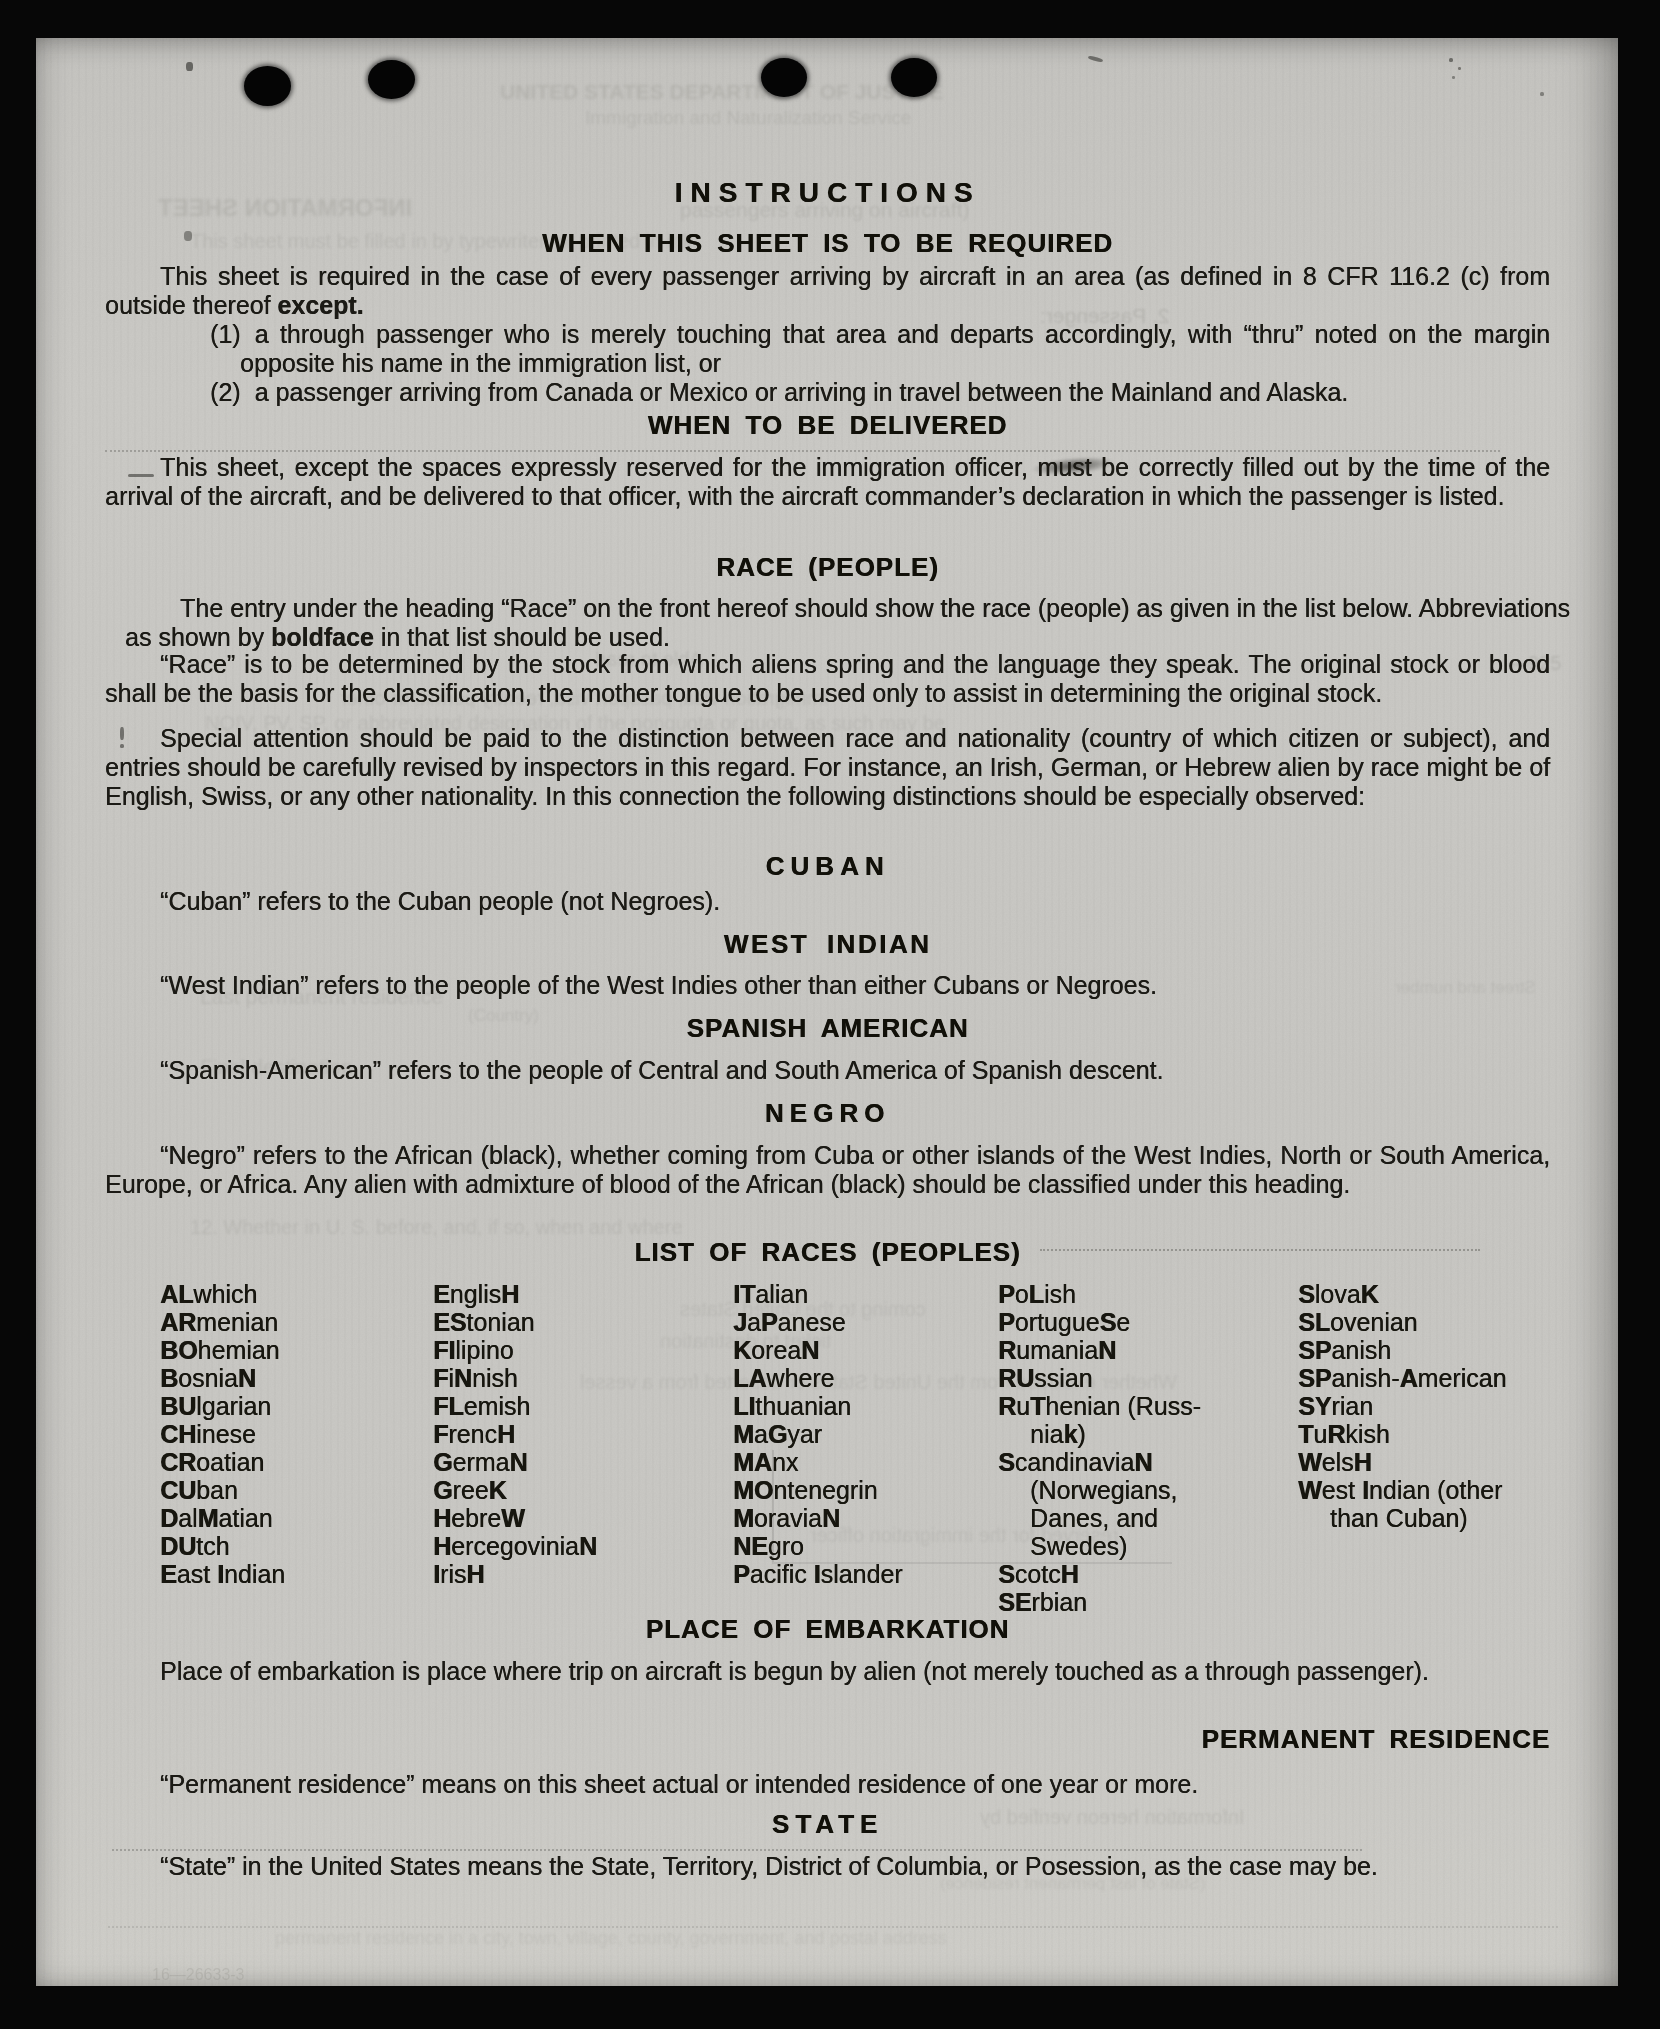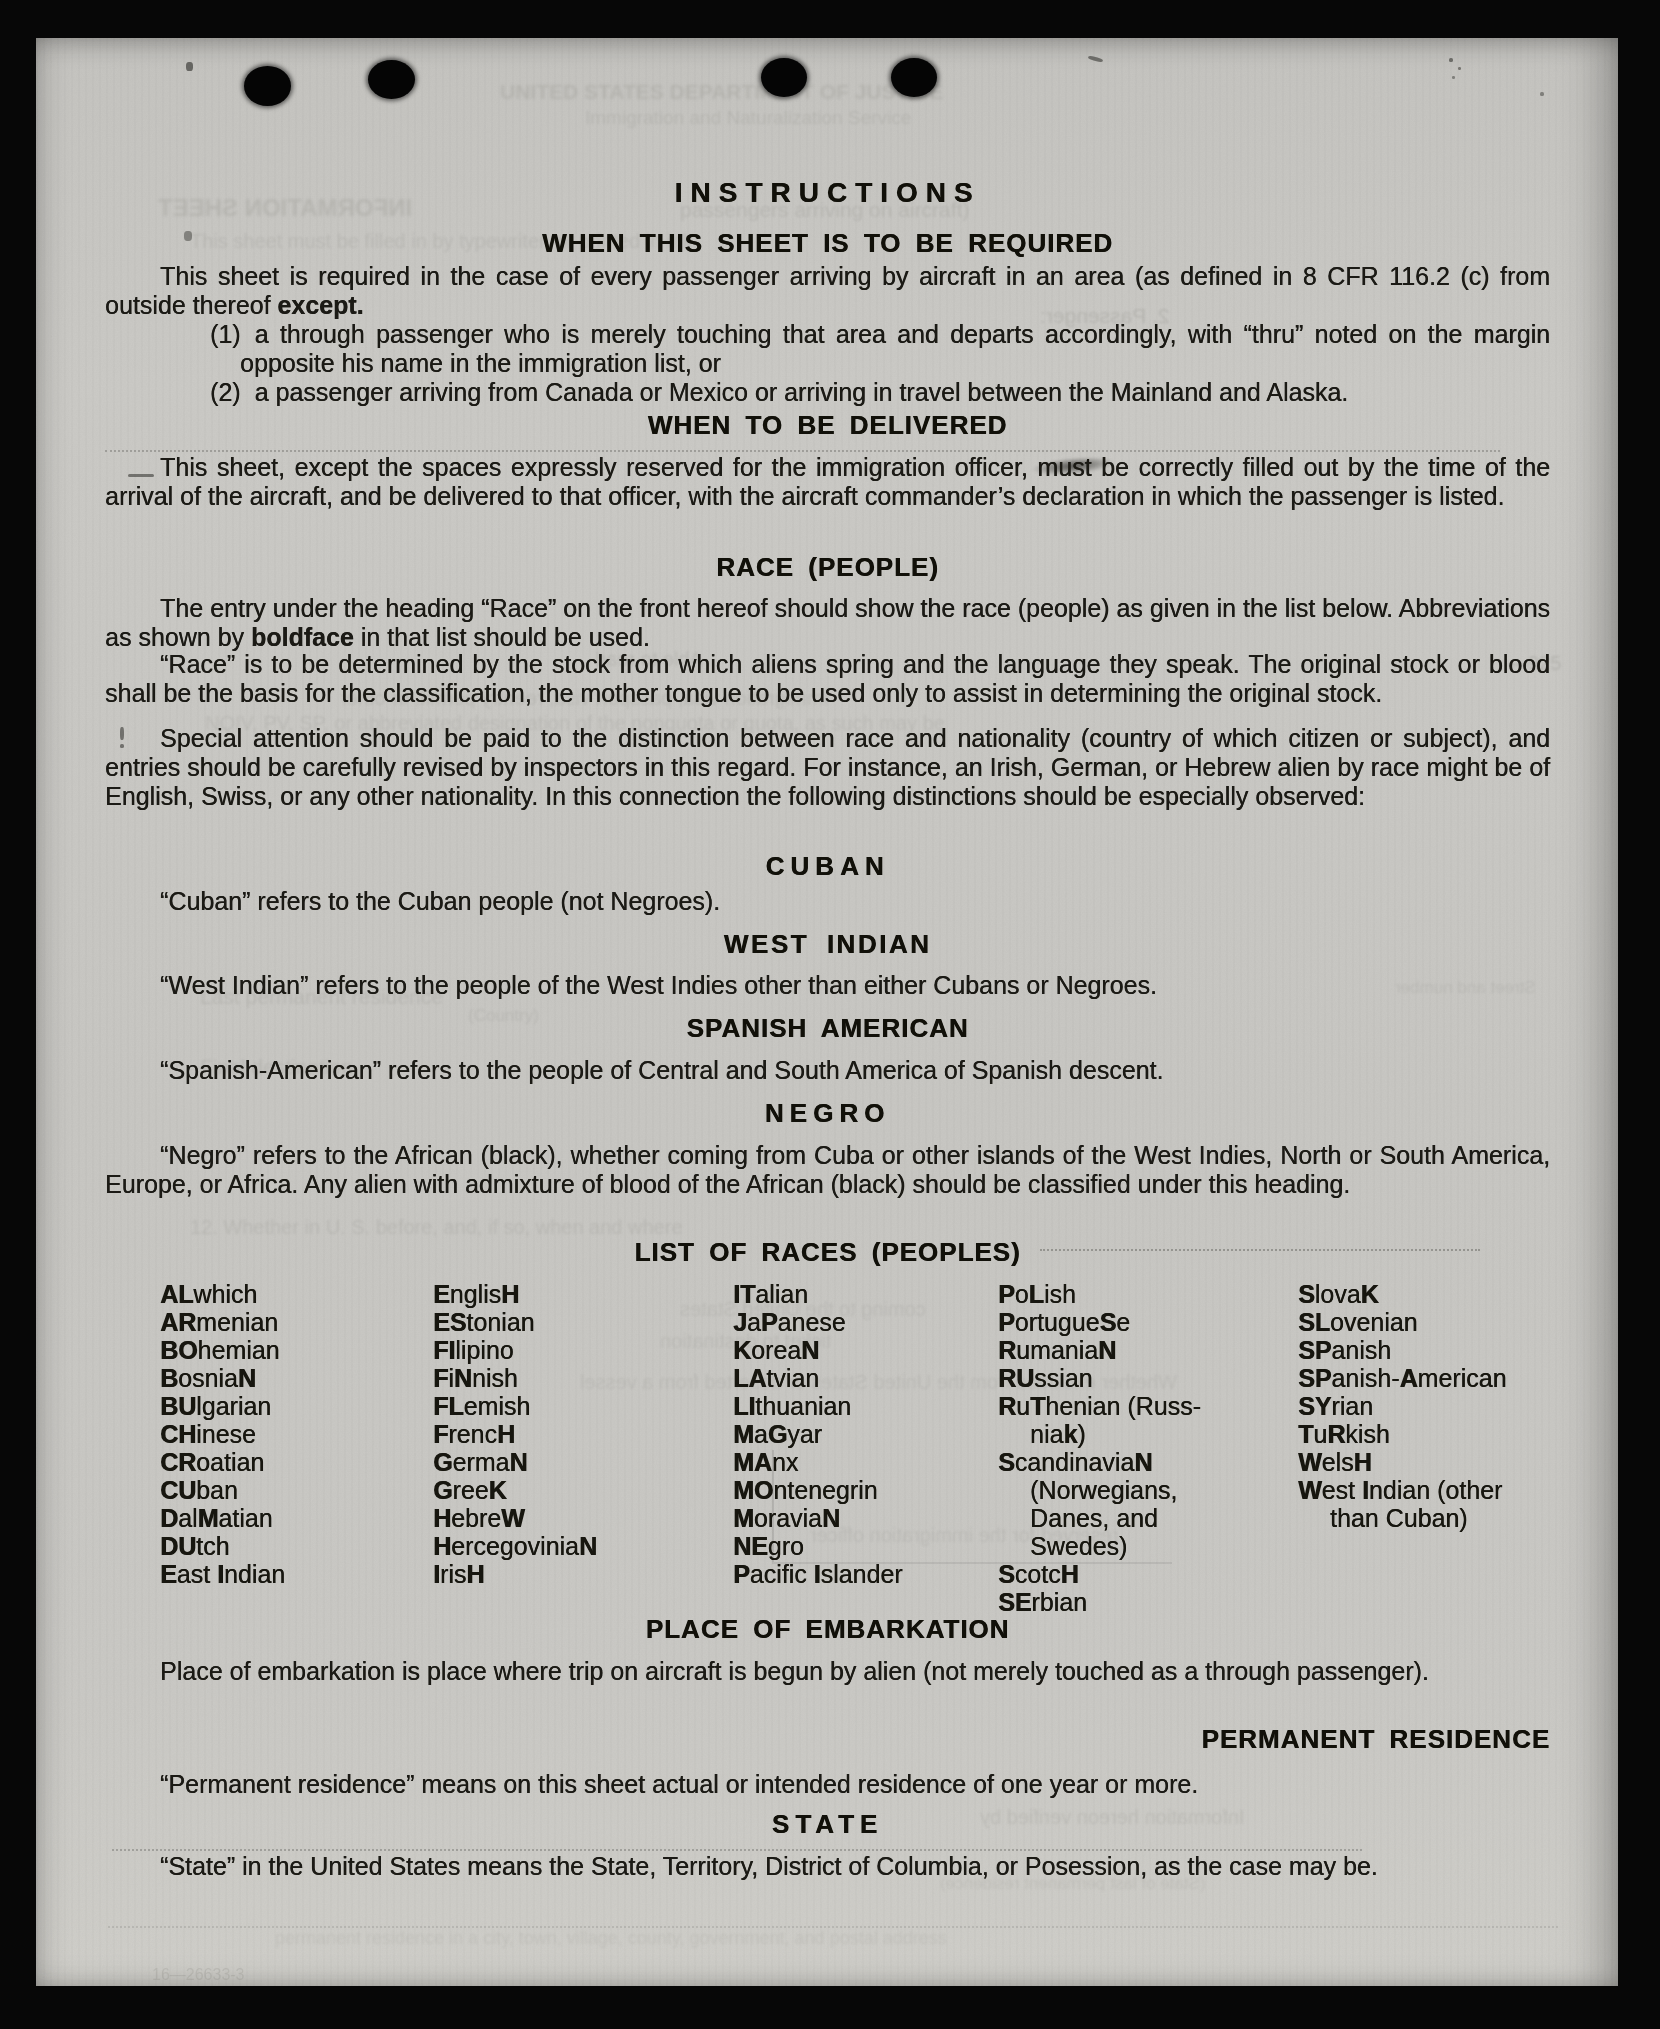--- a/index.html
+++ b/index.html
@@ -106,21 +106,21 @@
     <div class="col body-text" style="top:262px;">
       <div class="ind"><span>This sheet is required in the case of every passenger arriving by aircraft in an area (as defined in 8 CFR 116.2 (c) from outside thereof </span><b>except.</b></div>
       <div class="item"><span class="num">(1)</span><span>a through passenger who is merely touching that area and departs accordingly, with “thru” noted on the margin opposite his name in the immigration list, or</span></div>
       <div class="item"><span class="num">(2)</span><span>a passenger arriving from Canada or Mexico or arriving in travel between the Mainland and Alaska.</span></div>
     </div>
 
     <div class="h2" style="top:410px;">WHEN TO BE DELIVERED</div>
     <div class="col body-text ind" style="top:453px;">This sheet, except the spaces expressly reserved for the immigration officer, must be correctly filled out by the time of the arrival of the aircraft, and be delivered to that officer, with the aircraft commander’s declaration in which the passenger is listed.</div>
 
     <div class="h2" style="top:552px;">RACE (PEOPLE)</div>
-    <div class="col body-text ind" style="top:594px;">
+    <div class="col body-text ind" style="top:594px;margin-left:20px;">
       <span>The entry under the heading “Race” on the front hereof should show the race (people) as given in the list below.  Abbreviations as shown by </span><b>boldface</b><span> in that list should be used.</span>
     </div>
     <div class="col body-text ind" style="top:650px;">“Race” is to be determined by the stock from which aliens spring and the language they speak.  The original stock or blood shall be the basis for the classification, the mother tongue to be used only to assist in determining the original stock.</div>
     <div class="col body-text ind" style="top:724px;">Special attention should be paid to the distinction between race and nationality (country of which citizen or subject), and entries should be carefully revised by inspectors in this regard. For instance, an Irish, German, or Hebrew alien by race might be of English, Swiss, or any other nationality.  In this connection the following distinctions should be especially observed:</div>
 
     <div class="h2 ls6" style="top:851px;">CUBAN</div>
     <div class="col body-text ind" style="top:887px;">“Cuban” refers to the Cuban people (not Negroes).</div>
 
     <div class="h2 ls2" style="top:929px;">WEST INDIAN</div>
     <div class="col body-text ind" style="top:971px;">“West Indian” refers to the people of the West Indies other than either Cubans or Negroes.</div>
@@ -156,21 +156,21 @@
           <div class="race-entry"><b>G</b><span>erma</span><b>N</b></div>
           <div class="race-entry"><b>G</b><span>ree</span><b>K</b></div>
           <div class="race-entry"><b>H</b><span>ebre</span><b>W</b></div>
           <div class="race-entry"><b>H</b><span>ercegovinia</span><b>N</b></div>
           <div class="race-entry"><b>I</b><span>ris</span><b>H</b></div>
         </div>
         <div class="race-col" style="left: 628px;">
           <div class="race-entry"><b>IT</b><span>alian</span></div>
           <div class="race-entry"><b>J</b><span>a</span><b>P</b><span>anese</span></div>
           <div class="race-entry"><b>K</b><span>orea</span><b>N</b></div>
-          <div class="race-entry"><b>LA</b><span>tvian</span></div>
+          <div class="race-entry"><b>LA</b><span>where</span></div>
           <div class="race-entry"><b>LI</b><span>thuanian</span></div>
           <div class="race-entry"><b>M</b><span>a</span><b>G</b><span>yar</span></div>
           <div class="race-entry"><b>MA</b><span>nx</span></div>
           <div class="race-entry"><b>MO</b><span>ntenegrin</span></div>
           <div class="race-entry"><b>M</b><span>oravia</span><b>N</b></div>
           <div class="race-entry"><b>NE</b><span>gro</span></div>
           <div class="race-entry"><b>P</b><span>acific </span><b>I</b><span>slander</span></div>
         </div>
         <div class="race-col" style="left: 893px;">
           <div class="race-entry"><b>P</b><span>o</span><b>L</b><span>ish</span></div>

